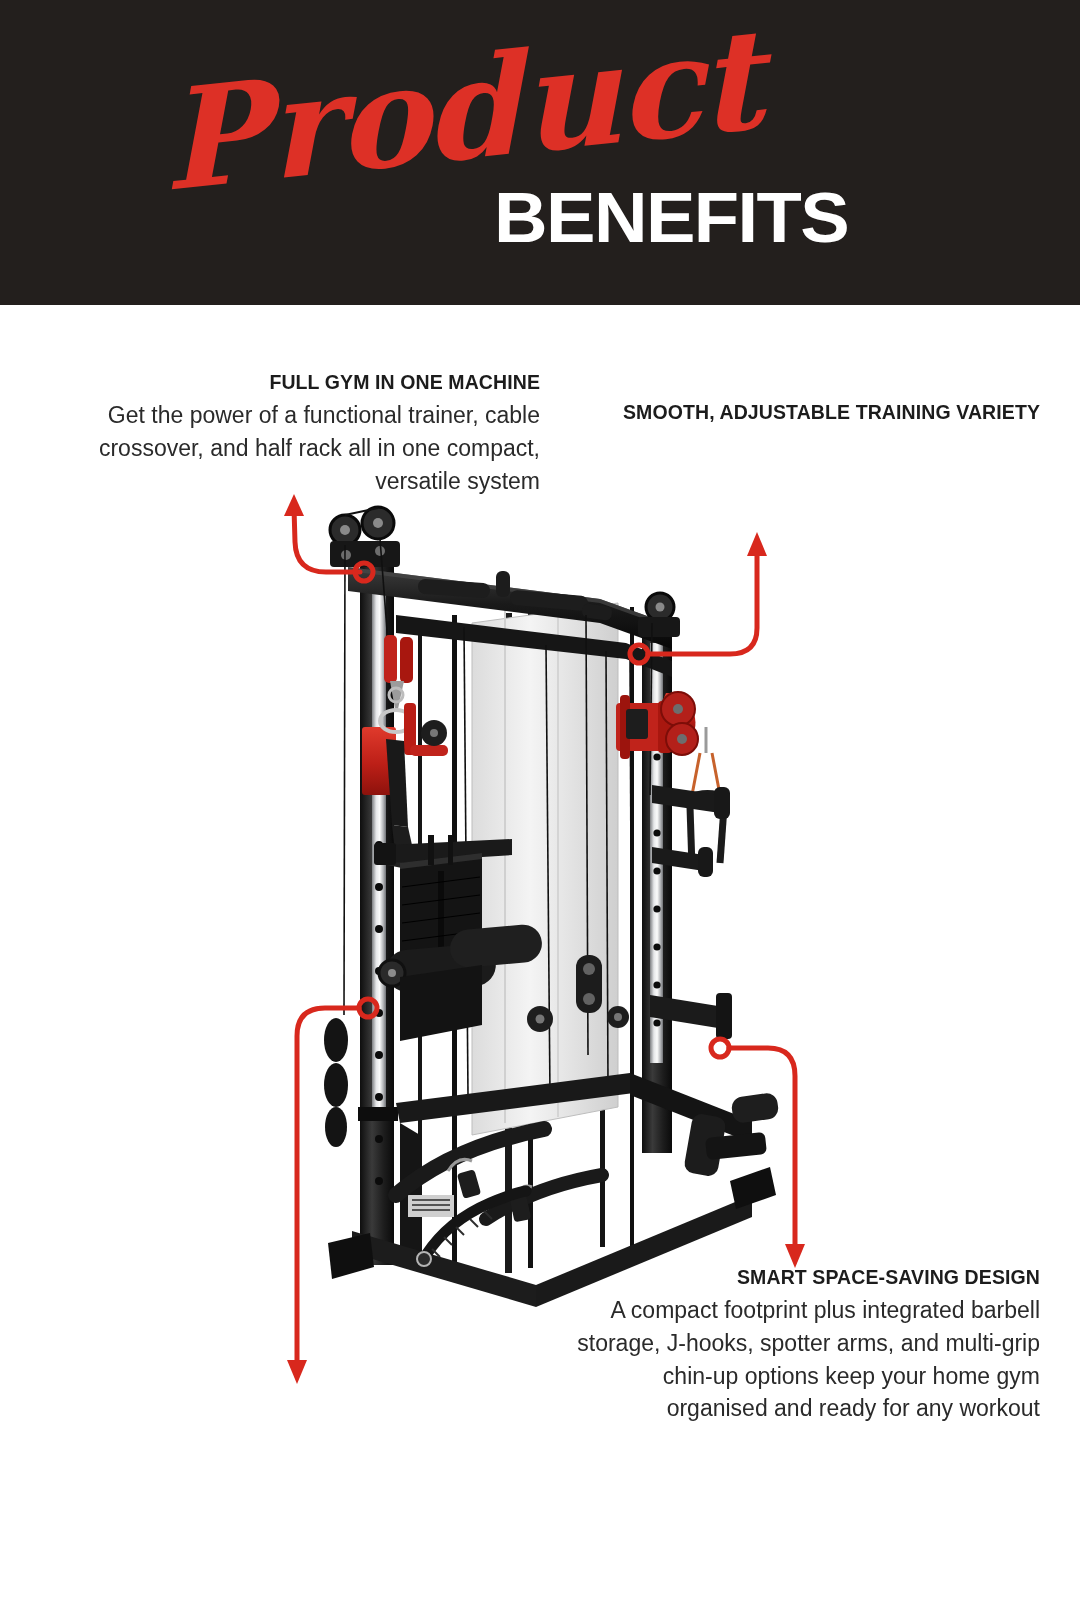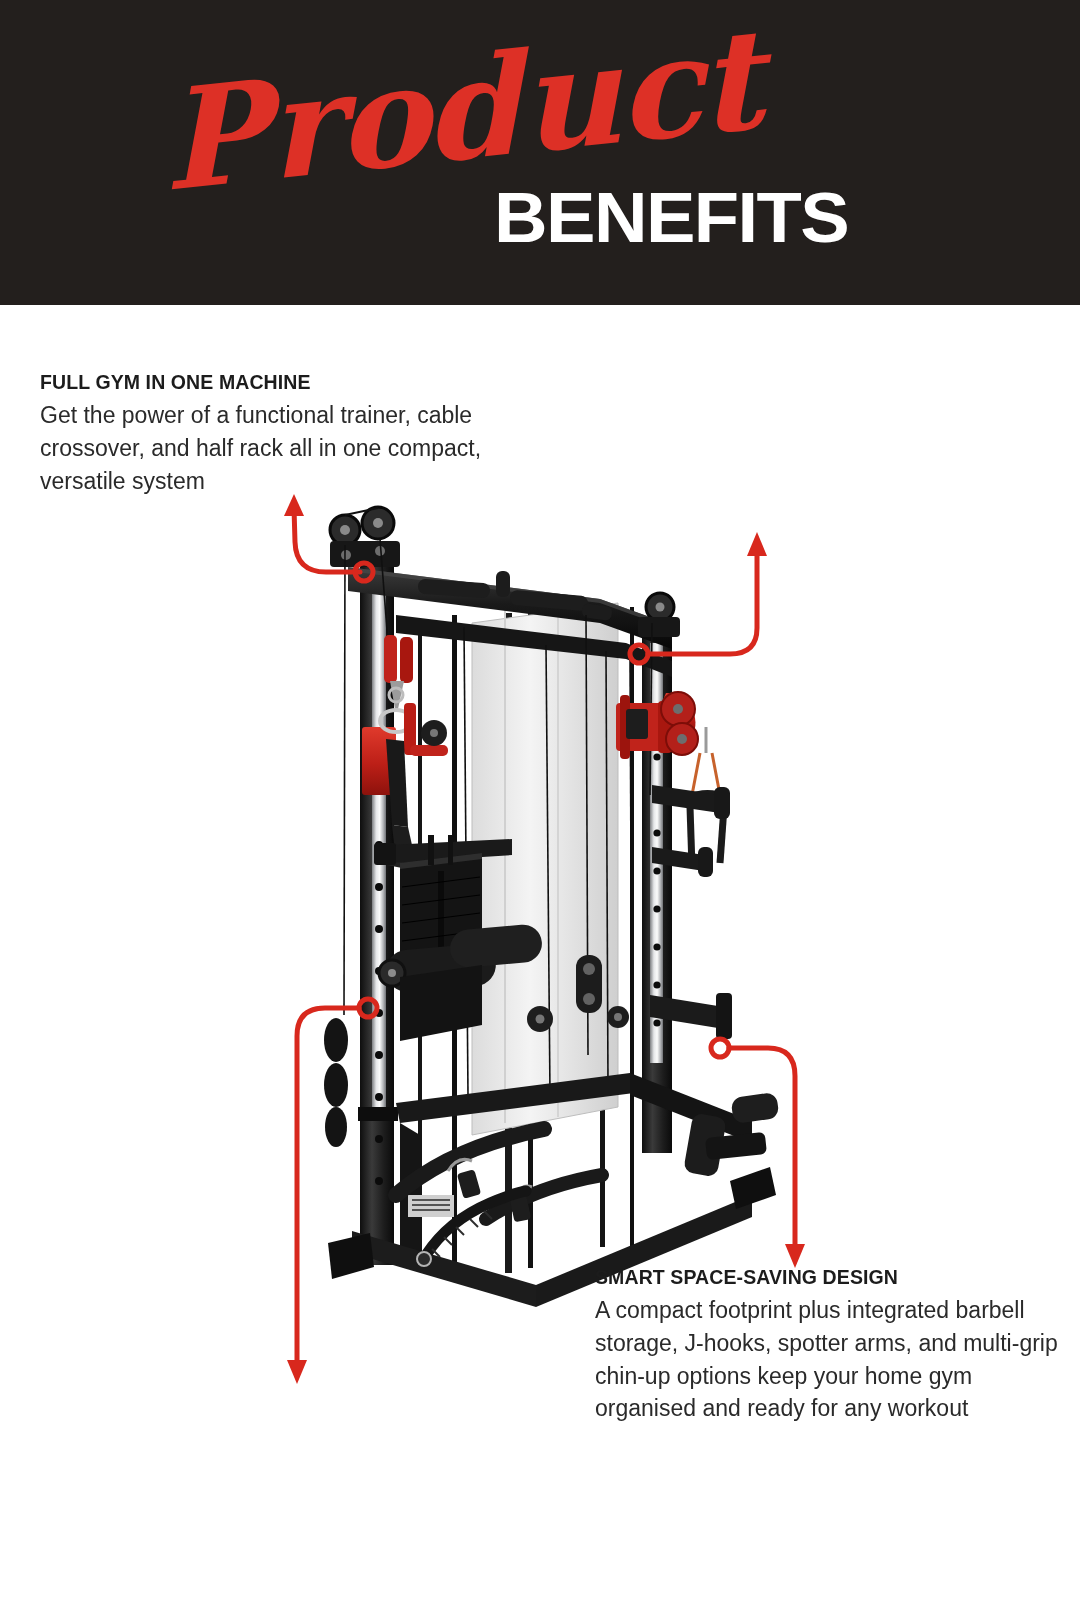--- a/index.html
+++ b/index.html
@@ -71,26 +71,26 @@
     margin: 0 0 4px 0;
   }
   .callout .c-body {
     font-family: "Liberation Sans", sans-serif;
     font-weight: 400;
     font-size: 23px;
     line-height: 1.42;
     color: #2a2a2a;
     margin: 0;
   }
-  .ta-center { text-align: left; }
+  .ta-center { text-align: right; }
 
   #callout-full-gym      { left: 40px;  top: 370px;  width: 500px; }
   #callout-smooth        { left: 520px; top: 400px;  width: 520px; }
   #callout-built         { left: 40px;  top: 1386px; width: 520px; }
-  #callout-smart         { left: 560px; top: 1265px; width: 480px; margin-left: 35px; }
+  #callout-smart         { left: 560px; top: 1265px; width: 480px; }
 
   
   #product-image {
     position: absolute;
     left: 300px;
     top: 495px;
     width: 520px;
     height: 850px;
   }
 
@@ -385,20 +385,21 @@
       <circle cx="720" cy="1048" r="9" fill="none" stroke="#d8281d" stroke-width="5"></circle>
     </g>
   </svg>
 
   <div class="callout ta-center" id="callout-full-gym">
     <p class="c-title">FULL GYM IN ONE MACHINE</p>
     <p class="c-body">Get the power of a functional trainer, cable crossover, and half rack all in one compact, versatile system</p>
   </div>
 
   <div class="callout ta-center" id="callout-smooth">
+    <p class="c-title">SMOOTH, ADJUSTABLE TRAINING VARIETY</p>
   </div>
 
   <div class="callout ta-center" id="callout-built">
   </div>
 
   <div class="callout ta-center" id="callout-smart">
     <p class="c-title">SMART SPACE-SAVING DESIGN</p>
     <p class="c-body">A compact footprint plus integrated barbell storage, J-hooks, spotter arms, and multi-grip chin-up options keep your home gym organised and ready for any workout</p>
   </div>
 

